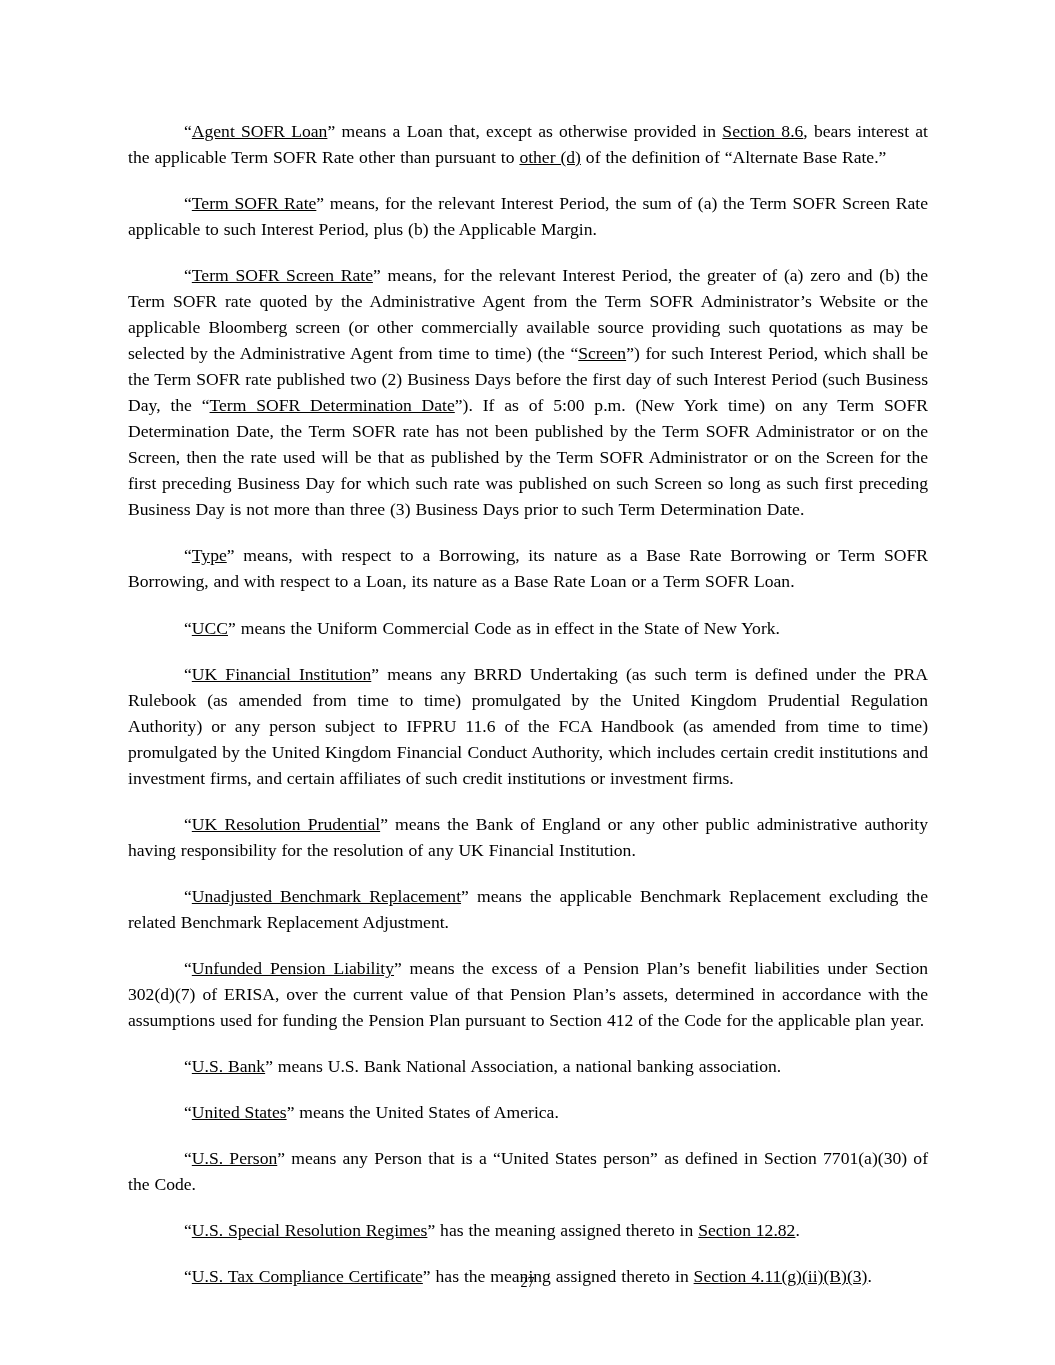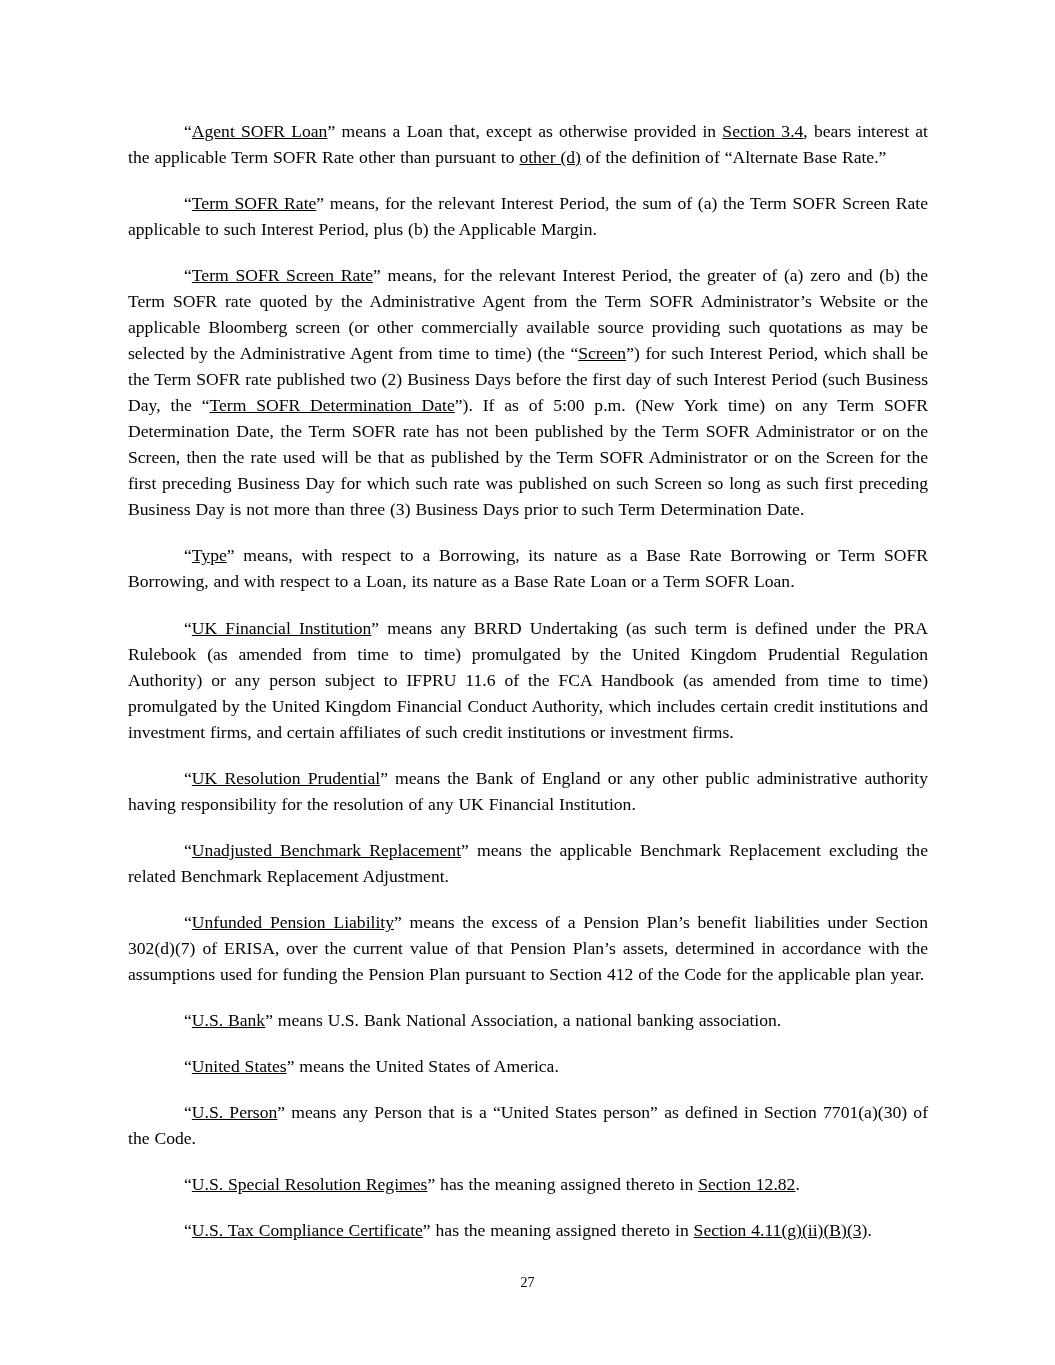--- a/index.html
+++ b/index.html
@@ -50,35 +50,38 @@
     font-family: "Liberation Serif", serif;
   }
 </style>
 </head>
 <body>
 
 <div class="page">
   <div class="content">
 
     <p class="para">
-      <span>“</span><span class="term">Agent SOFR Loan</span><span>” means a Loan that, except as otherwise provided in </span><span class="ref">Section 3.4</span><span>, bears interest at the applicable Term SOFR Rate other than pursuant to </span><span class="ref">other (d)</span><span> of the definition of “Alternate Base Rate.”</span>
+      <span>“</span><span class="term">Agent SOFR Loan</span><span>” means a Loan that, except as otherwise provided in </span><span class="ref">Section 8.6</span><span>, bears interest at the applicable Term SOFR Rate other than pursuant to </span><span class="ref">other (d)</span><span> of the definition of “Alternate Base Rate.”</span>
     </p>
 
     <p class="para">
       <span>“</span><span class="term">Term SOFR Rate</span><span>” means, for the relevant Interest Period, the sum of (a) the Term SOFR Screen Rate applicable to such Interest Period, plus (b) the Applicable Margin.</span>
     </p>
 
     <p class="para">
       <span>“</span><span class="term">Term SOFR Screen Rate</span><span>” means, for the relevant Interest Period, the greater of (a) zero and (b) the Term SOFR rate quoted by the Administrative Agent from the Term SOFR Administrator’s Website or the applicable Bloomberg screen (or other commercially available source providing such quotations as may be selected by the Administrative Agent from time to time) (the “</span><span class="ref">Screen</span><span>”) for such Interest Period, which shall be the Term SOFR rate published two (2) Business Days before the first day of such Interest Period (such Business Day, the “</span><span class="ref">Term SOFR Determination Date</span><span>”).  If as of 5:00 p.m. (New York time) on any Term SOFR Determination Date, the Term SOFR rate has not been published by the Term SOFR Administrator or on the Screen, then the rate used will be that as published by the Term SOFR Administrator or on the Screen for the first preceding Business Day for which such rate was published on such Screen so long as such first preceding Business Day is not more than three (3) Business Days prior to such Term Determination Date.</span>
     </p>
 
     <p class="para">
       <span>“</span><span class="term">Type</span><span>” means, with respect to a Borrowing, its nature as a Base Rate Borrowing or Term SOFR Borrowing, and with respect to a Loan, its nature as a Base Rate Loan or a Term SOFR Loan.</span>
     </p>
 
+    <p class="para">
+      <span>“</span><span class="term">UCC</span><span>” means the Uniform Commercial Code as in effect in the State of New York.</span>
+    </p>
 
     <p class="para">
       <span>“</span><span class="term">UK Financial Institution</span><span>” means any BRRD Undertaking (as such term is defined under the PRA Rulebook (as amended from time to time) promulgated by the United Kingdom Prudential Regulation Authority) or any person subject to IFPRU 11.6 of the FCA Handbook (as amended from time to time) promulgated by the United Kingdom Financial Conduct Authority, which includes certain credit institutions and investment firms, and certain affiliates of such credit institutions or investment firms.</span>
     </p>
 
     <p class="para">
       <span>“</span><span class="term">UK Resolution Prudential</span><span>” means the Bank of England or any other public administrative authority having responsibility for the resolution of any UK Financial Institution.</span>
     </p>
 
     <p class="para">

